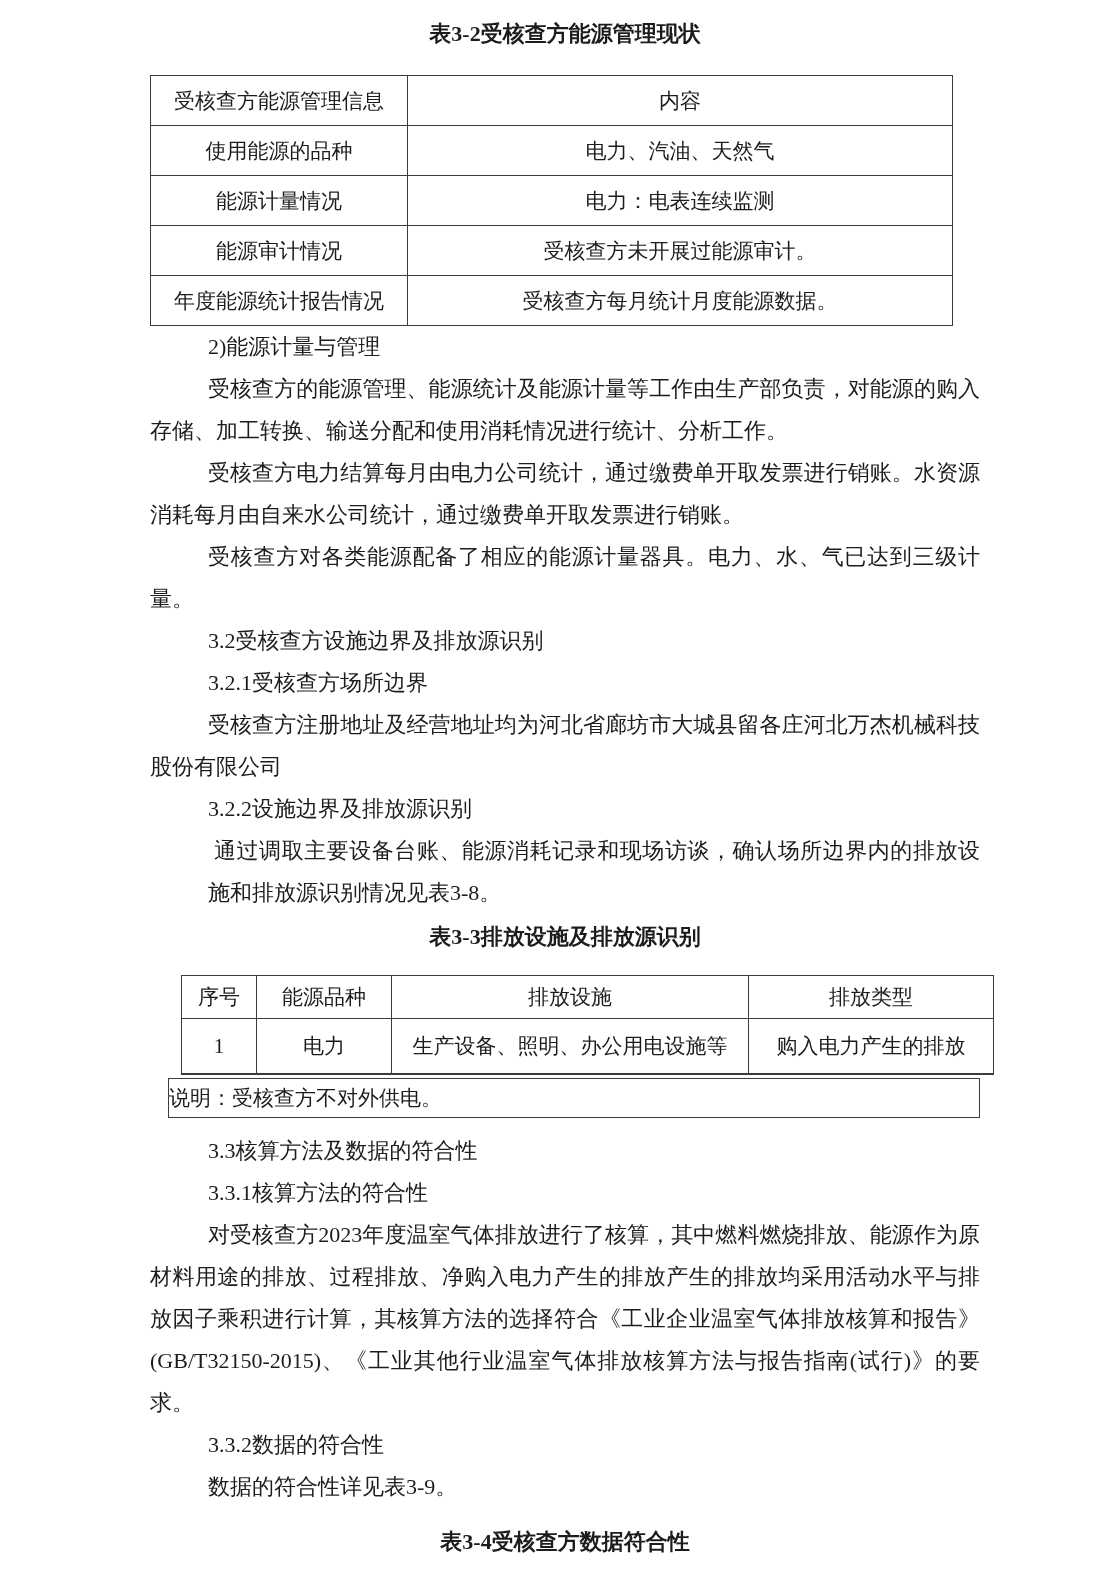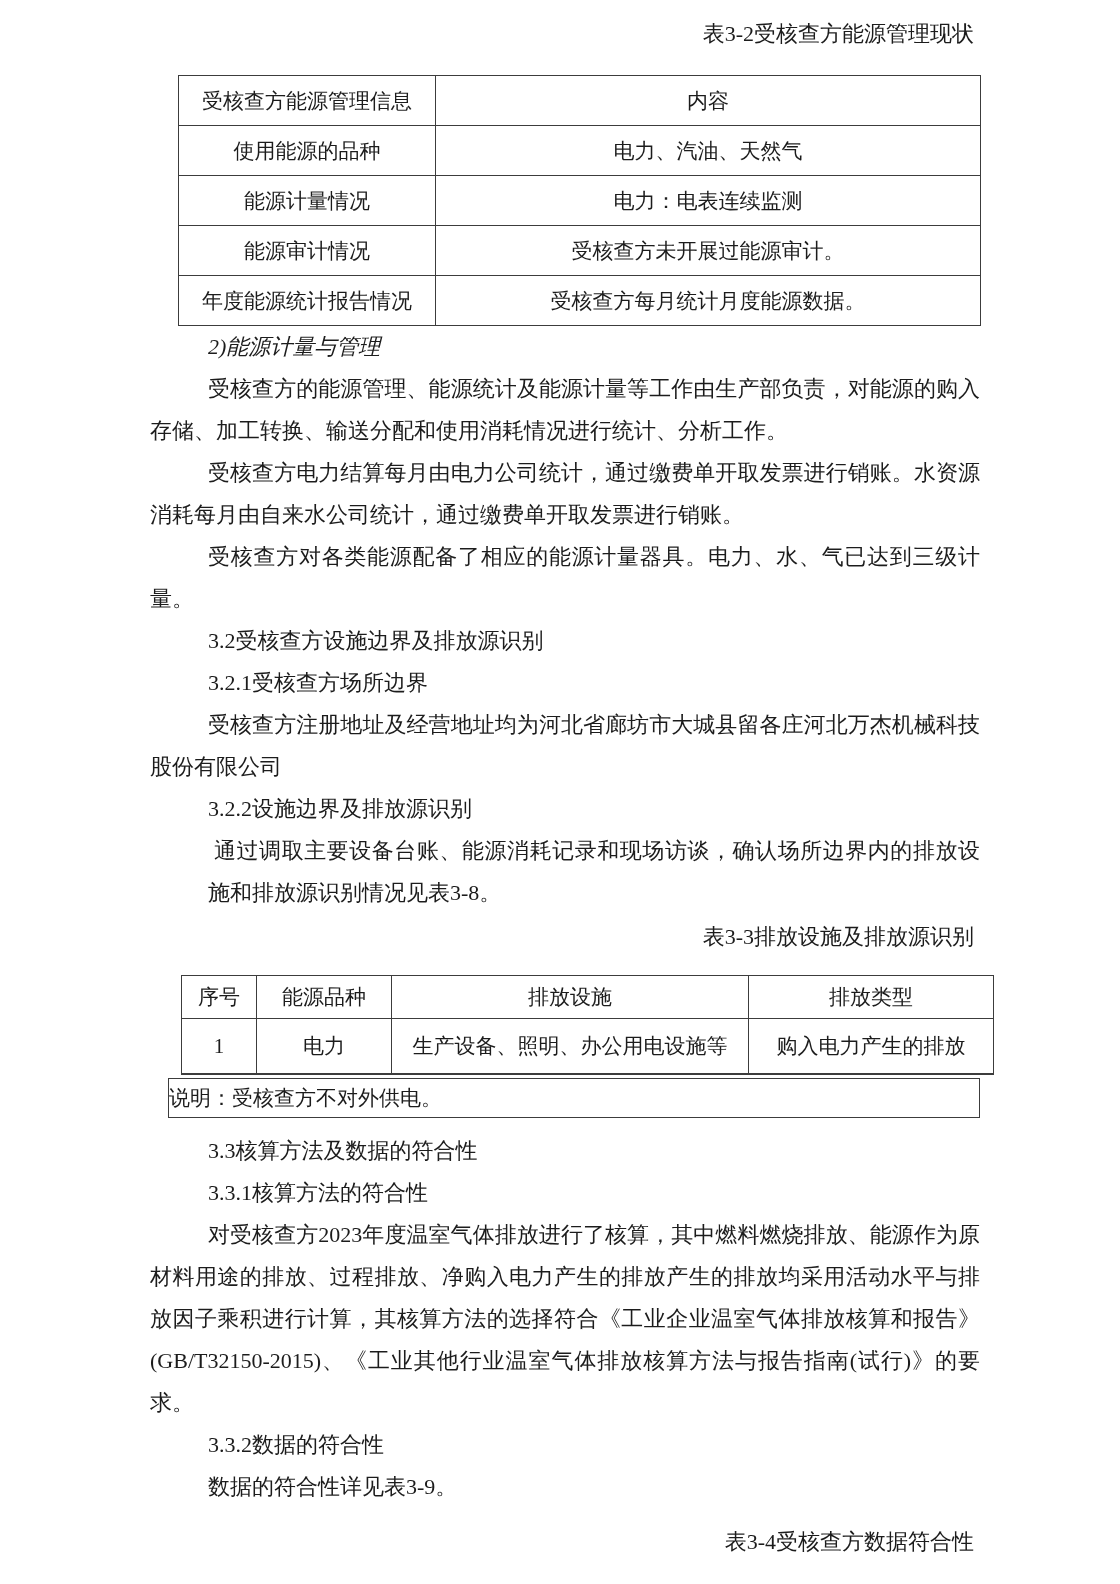--- a/index.html
+++ b/index.html
@@ -15,22 +15,23 @@
     color: #1c1c1c;
     position: relative;
   }
   .content {
     margin-left: 150px;
     width: 830px;
   }
   .caption {
     font-size: 22px;
     line-height: 42px;
-    text-align: right;
+    text-align: center;
     margin: 6px;
+    font-weight: bold;
   }
   .caption-top { margin-top: 13px; }
   .caption-mid { margin-top: 2px; }
   .caption-bottom { margin-top: 13px; }
 
   p.line {
     font-size: 22px;
     line-height: 42px;
     margin: 0;
     text-indent: 58px;
@@ -50,21 +51,20 @@
     text-align: center;
     vertical-align: middle;
     font-size: 21px;
     font-weight: normal;
     padding: 0 4px;
     overflow: hidden;
   }
 
   table.t32 {
     margin-top: 20px;
-    margin-left: 28px;
     width: 802px;
     padding-left: 24px;
   }
   table.t32 td { height: 49px; }
 
   table.t33 {
     margin-top: 17px;
     margin-left: 31px;
     width: 812px;
     border-bottom: 2px solid #3c3c3c;
@@ -77,21 +77,21 @@
     margin-left: 18px;
     width: 810px;
     height: 38px;
     border: 1px solid #3c3c3c;
     display: flex;
     align-items: center;
     justify-content: flex-start;
     font-size: 21px;
   }
 
-  .after-table { margin-top: 12px; font-style: italic; }
+  .after-table { margin-top: 12px; }
 </style>
 </head>
 <body>
 
 <div class="content">
 
   <div class="caption caption-top">表3-2受核查方能源管理现状</div>
 
   <table class="doc-table t32">
     <colgroup>

